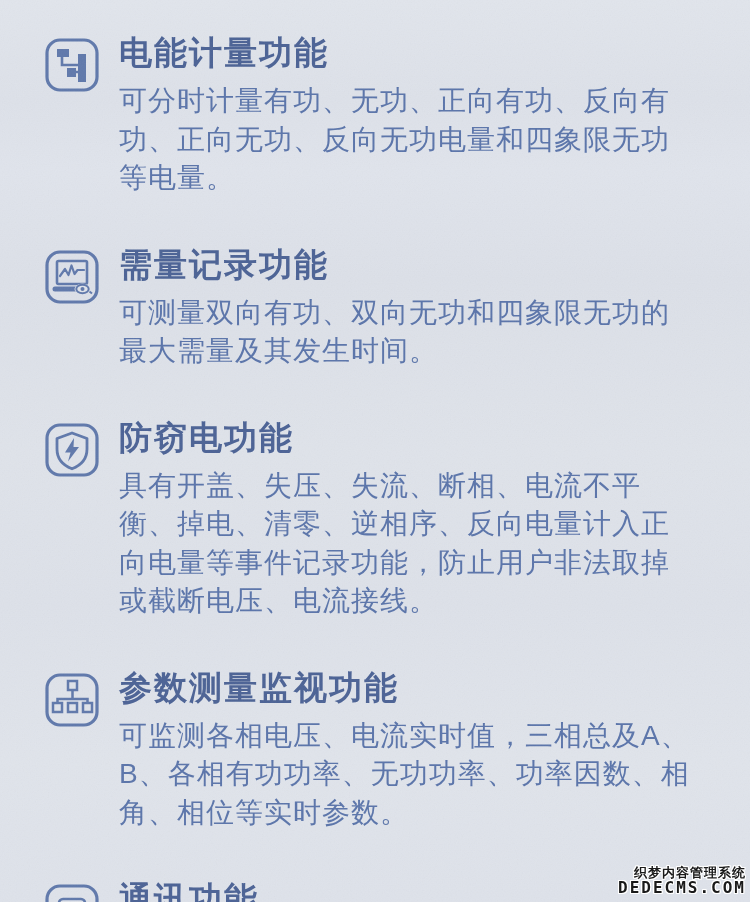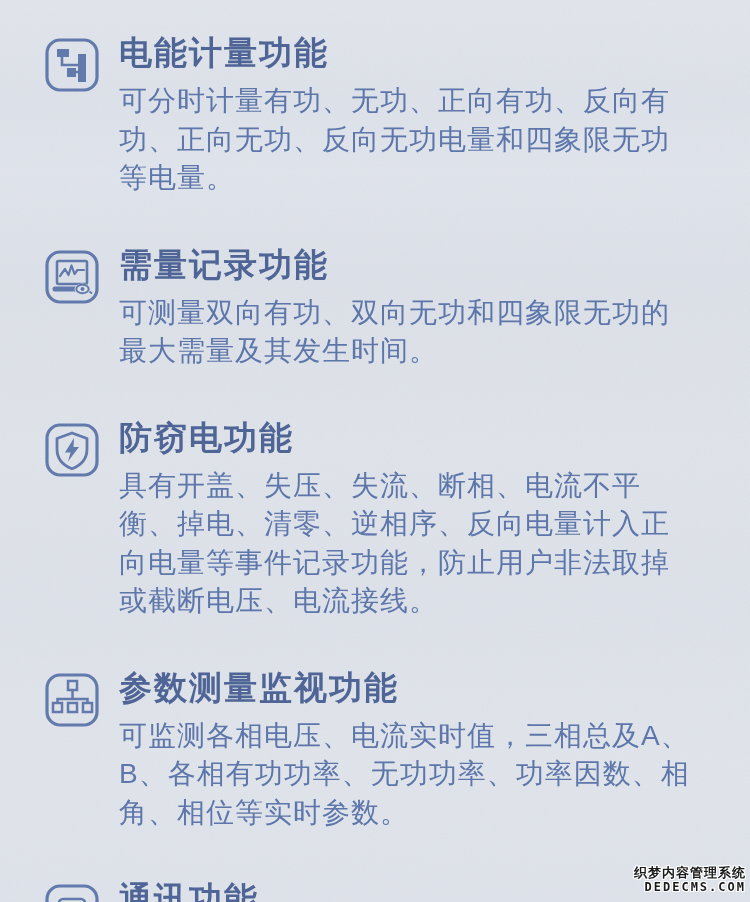--- a/index.html
+++ b/index.html
@@ -22,21 +22,21 @@
   .feature-body{
     font-size:28px;letter-spacing:1px;color:var(--body-color);
     line-height:38.5px;margin:0;
   }
   .watermark{
     position:absolute;right:4px;bottom:7px;z-index:6;text-align:right;
     font-weight:bold;color:var(--wm-color);
     text-shadow:-1px -1px 0 #fff,1px -1px 0 #fff,-1px 1px 0 #fff,1px 1px 0 #fff,0 1px 0 #fff,0 -1px 0 #fff,1px 0 0 #fff,-1px 0 0 #fff;
   }
   .wm-line1{font-size:13px;line-height:15px;letter-spacing:1px;}
-  .wm-line2{font-family:"DejaVu Sans Mono",monospace;font-size:12px;line-height:15px;letter-spacing:2px;}
+  .wm-line2{font-family:"DejaVu Sans Mono",monospace;font-size:16px;line-height:15px;letter-spacing:2px;}
   .stroke{fill:none;stroke:var(--icon-color);}
   .fillc{fill:var(--icon-color);}
 </style>
 </head>
 <body>
 
 <svg class="noise-layer" width="750" height="902">
   <filter id="grain">
     <feTurbulence type="fractalNoise" baseFrequency="0.85" numOctaves="2" stitchTiles="stitch"></feTurbulence>
     <feColorMatrix type="saturate" values="0"></feColorMatrix>

